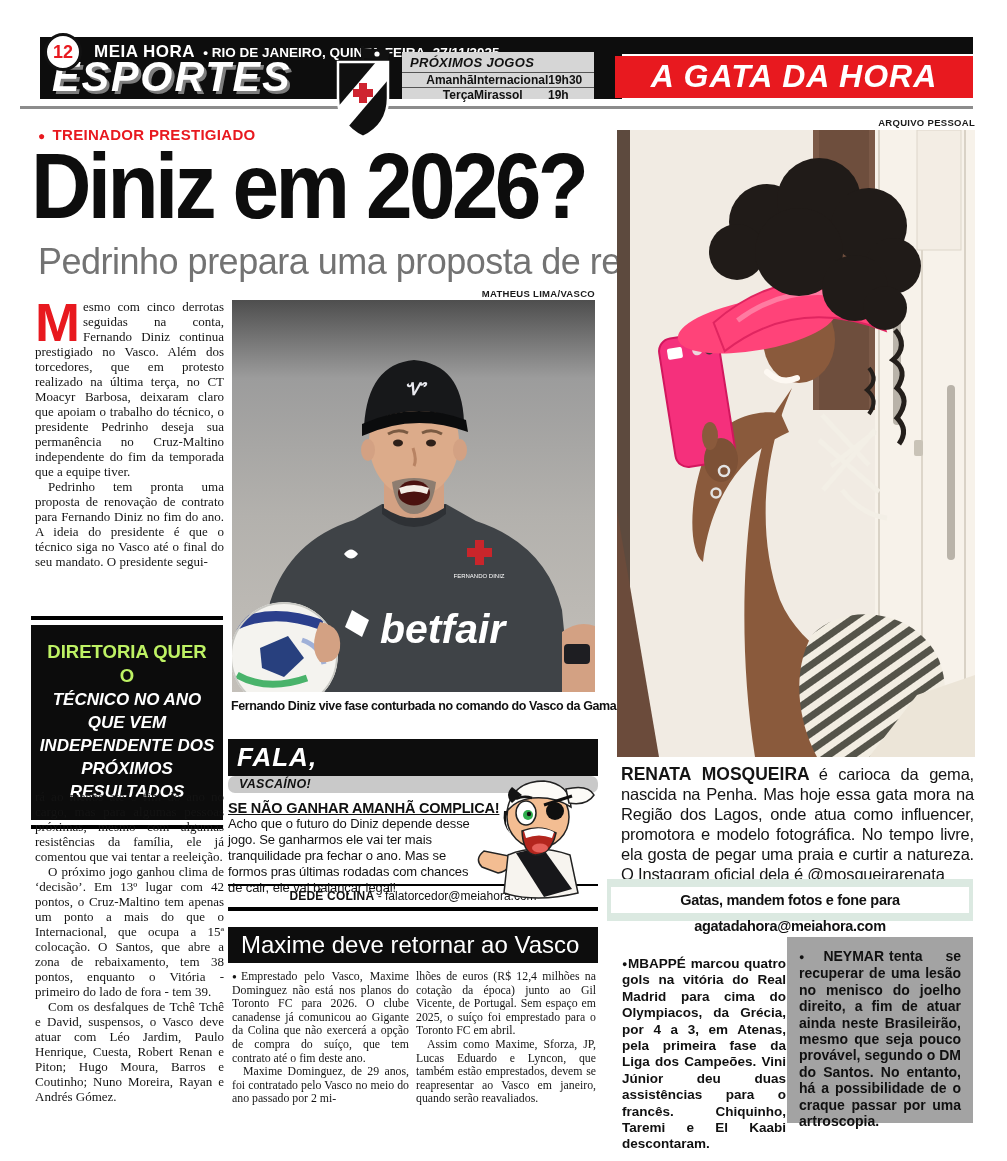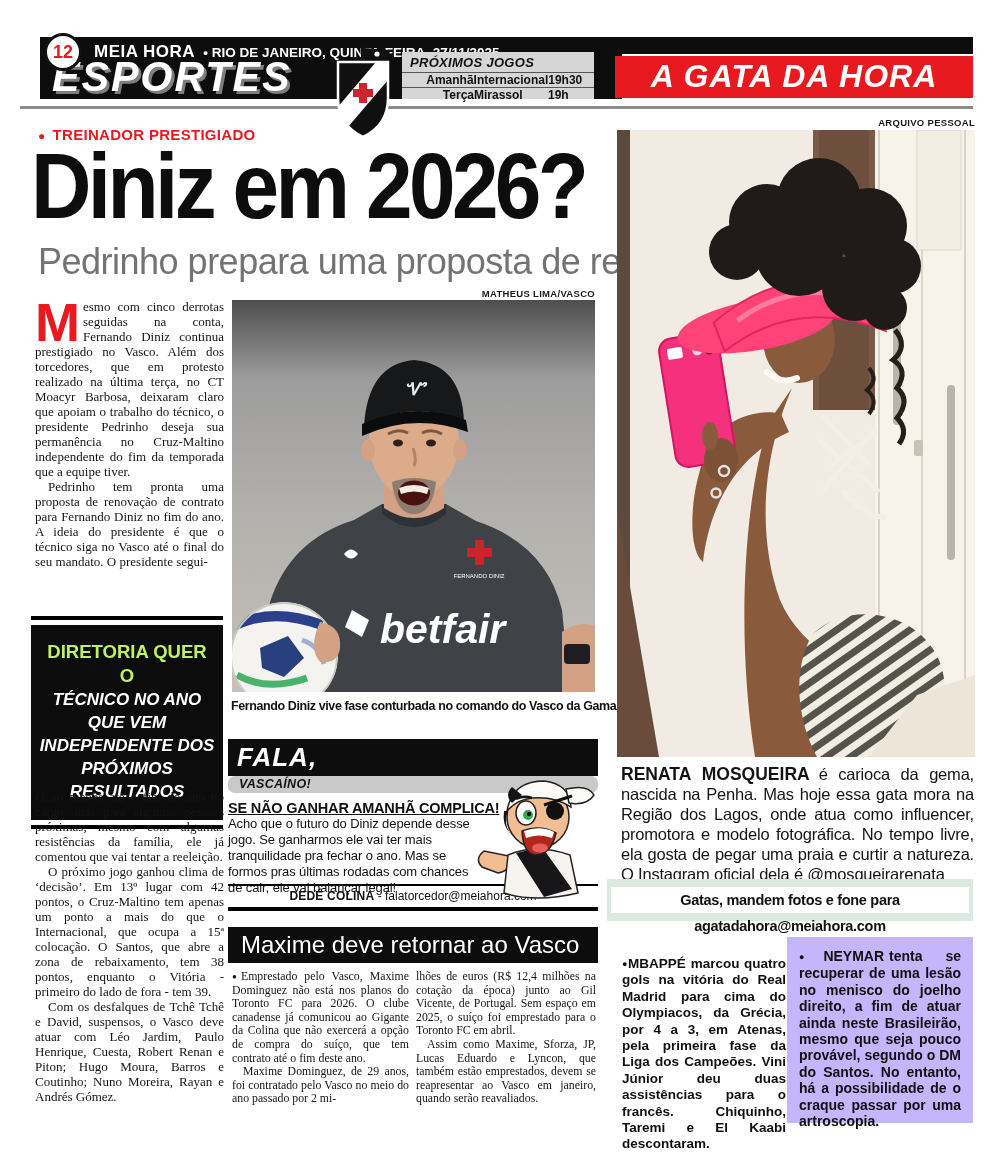--- a/index.html
+++ b/index.html
@@ -70,21 +70,21 @@
   .mx-bullet{font-size:8px;vertical-align:1px;}
 
   
   .bio{left:621px;top:764px;width:353px;font-size:16.5px;line-height:20px;text-align:justify;color:#141414;letter-spacing:-.2px;}
   .bio .name{font-weight:bold;font-size:17.5px;margin-right:9px;letter-spacing:0;}
   .teal-band{left:607px;top:879px;width:366px;height:42px;background:#dbe9e1;}
   .gatas-bar{left:611px;top:887px;width:358px;height:26px;background:#fff;text-align:center;
      font-weight:bold;font-size:14.5px;line-height:26px;letter-spacing:-.3px;}
   .brief{font-weight:bold;text-align:justify;color:#101010;}
   .mbappe{left:622px;top:956px;width:164px;font-size:13.5px;line-height:16.4px;}
-  .neymar-box{left:787px;top:937px;width:186px;height:186px;background:#c4b5fd;box-sizing:border-box;padding:11px 12px;}
+  .neymar-box{left:787px;top:937px;width:186px;height:186px;background:#a3a3a3;box-sizing:border-box;padding:11px 12px;}
   .neymar-box .brief{font-size:14px;line-height:16.4px;}
   .blead{margin-right:5px;}
 </style>
 </head>
 <body>
 
 <div id="page">
 
   <div class="abs hdr-black" style="left:40px;top:37px;width:582px;height:62px;"></div>
   <div class="abs hdr-black" style="left:622px;top:37px;width:351px;height:17px;"></div>

